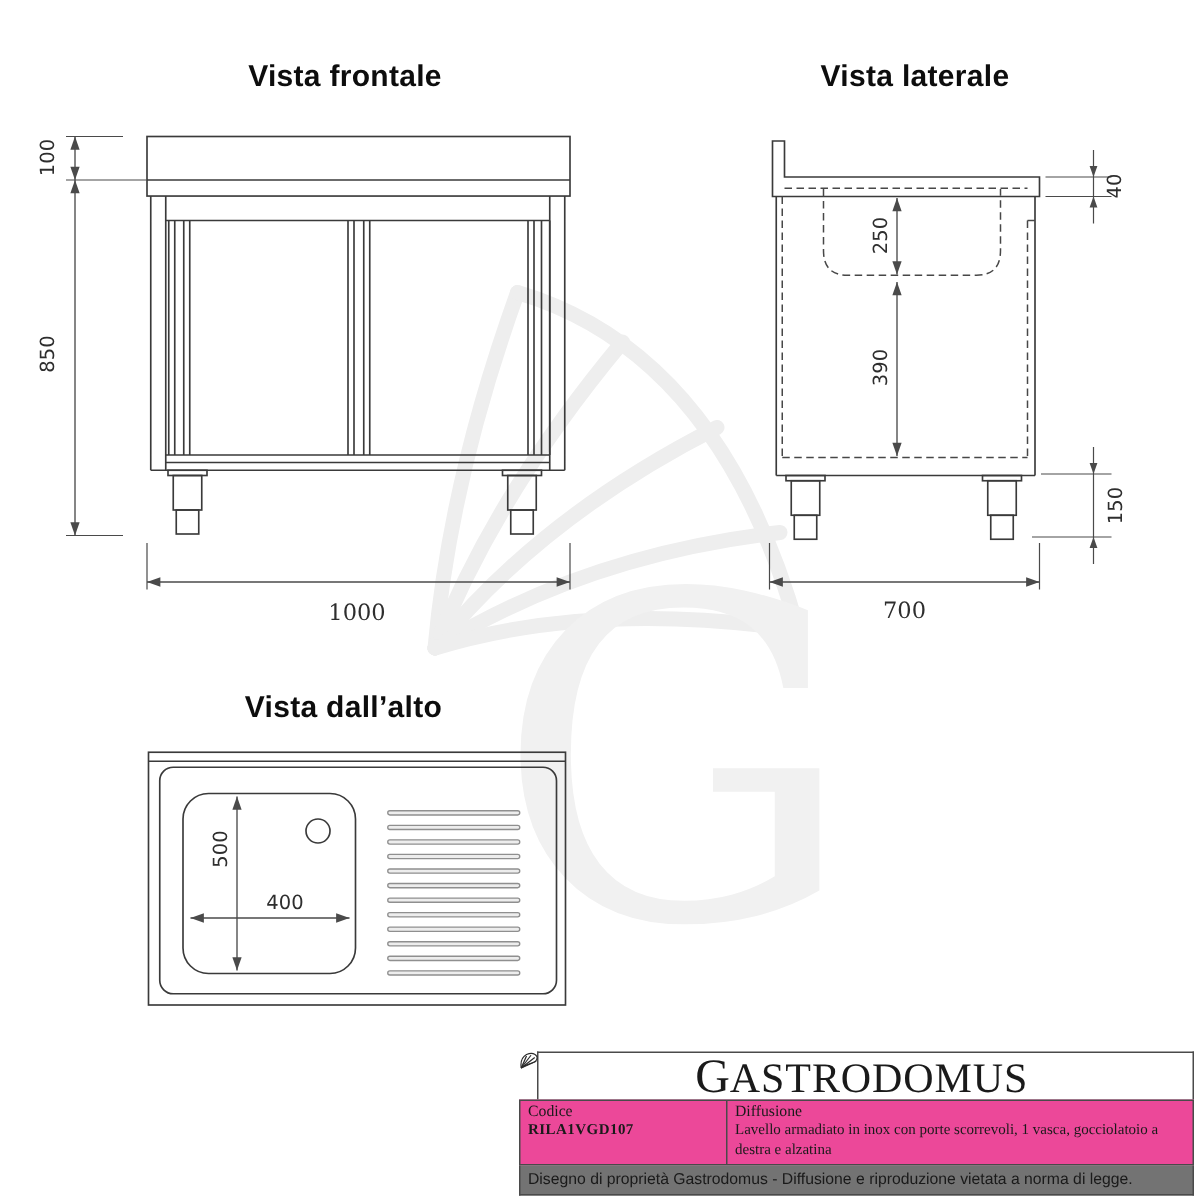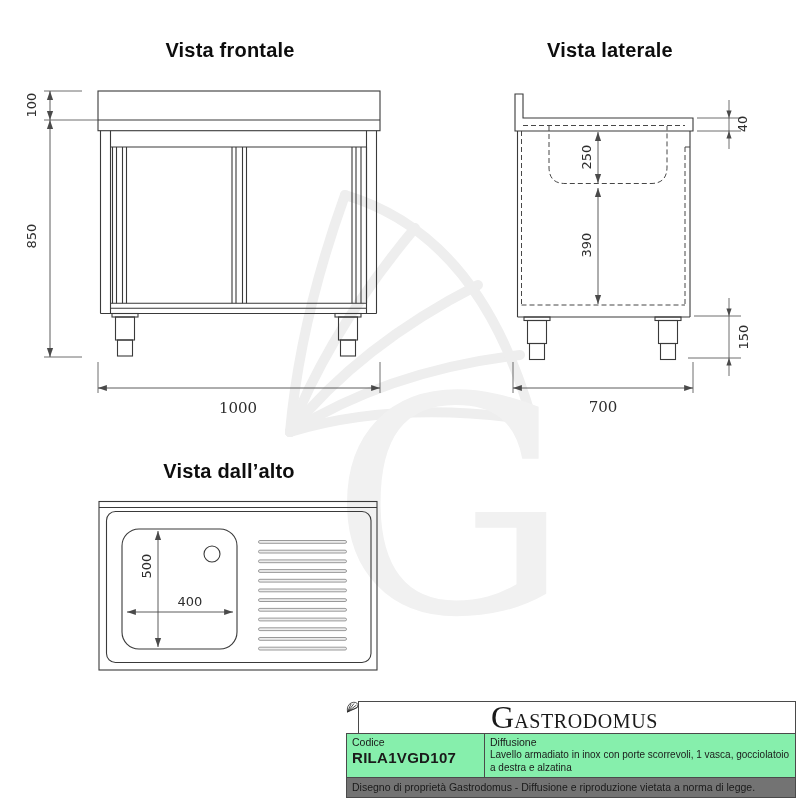--- a/index.html
+++ b/index.html
@@ -21,26 +21,26 @@
   .rib{fill:#ededed;stroke:#8f8f8f;stroke-width:0.9;}
   .wm-g{font-family:"DejaVu Serif",serif;font-size:300px;fill:#f1f1f1;text-anchor:middle;}
   .wm-stroke{fill:none;stroke:#eeeeee;stroke-width:10;stroke-linecap:round;}
 
   
   .title-block{position:absolute;left:346px;top:701px;width:450px;color:#1a1a1a;}
   .tb-logo-row{margin-left:12px;height:29px;border:1.2px solid #4a4a4a;border-bottom:none;
                display:flex;align-items:baseline;justify-content:center;padding-top:2px;background:#fff;}
   .tb-shell{align-self:flex-start;margin-top:0px;margin-right:-5px;}
   .tb-g{font-family:"Liberation Serif",serif;font-size:32px;line-height:26px;}
-  .tb-rest{font-family:"Liberation Serif",serif;font-size:20px;letter-spacing:0.6px;}
-  .tb-mid{display:flex;border:1.2px solid #4a4a4a;background:#86efac;}
+  .tb-rest{font-family:"Liberation Serif",serif;font-size:28px;letter-spacing:0.6px;}
+  .tb-mid{display:flex;border:1.2px solid #4a4a4a;background:#ec4899;font-family:Liberation Serif, serif;}
   .tb-code{width:127px;border-right:1.2px solid #4a4a4a;padding:2px 5px 3px;}
   .tb-desc{flex:1;padding:2px 5px 3px;}
   .tb-label{font-size:10.5px;}
-  .tb-code-value{font-size:15px;font-weight:bold;letter-spacing:0.3px;margin-top:1px;}
+  .tb-code-value{font-size:10px;font-weight:bold;letter-spacing:0.3px;margin-top:1px;}
   .tb-desc-value{font-size:10px;line-height:12.5px;margin-top:1px;}
   .tb-footer{border:1.2px solid #4a4a4a;border-top:none;font-size:10.5px;
              padding:3px 5px 4px;background:#737373;}
 </style>
 </head>
 <body>
 
 <svg width="800" height="800" viewBox="0 0 800 800">
   <defs>
     <marker id="arr" viewBox="0 0 10 8" refX="9.4" refY="4" markerWidth="10" markerHeight="8" markerUnits="userSpaceOnUse" orient="auto-start-reverse">

